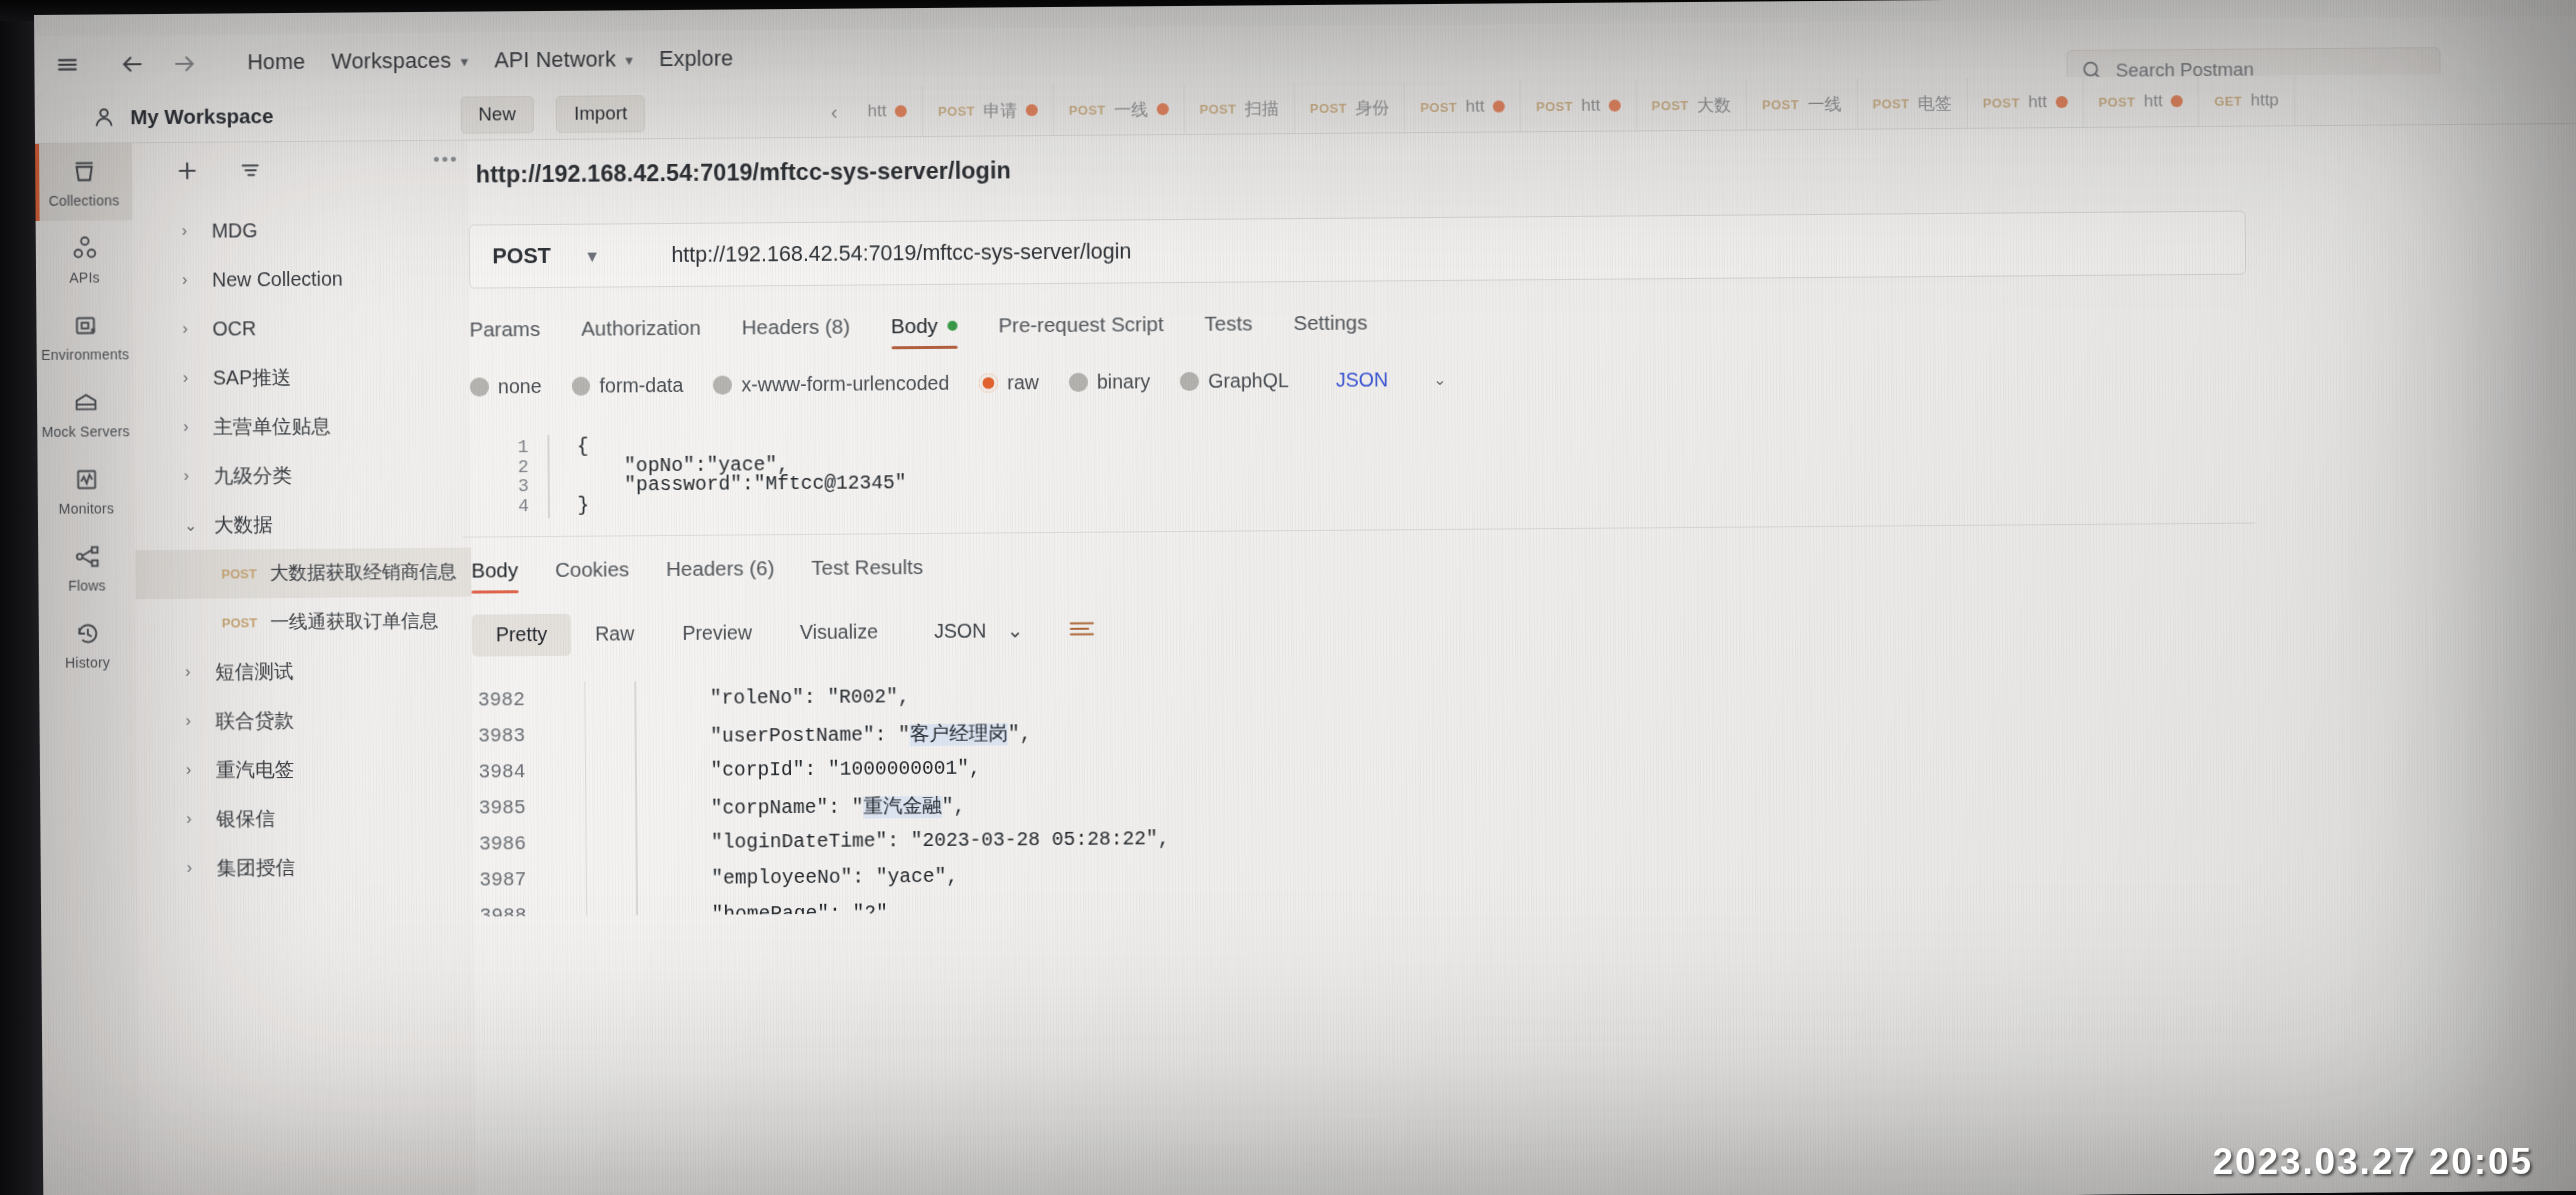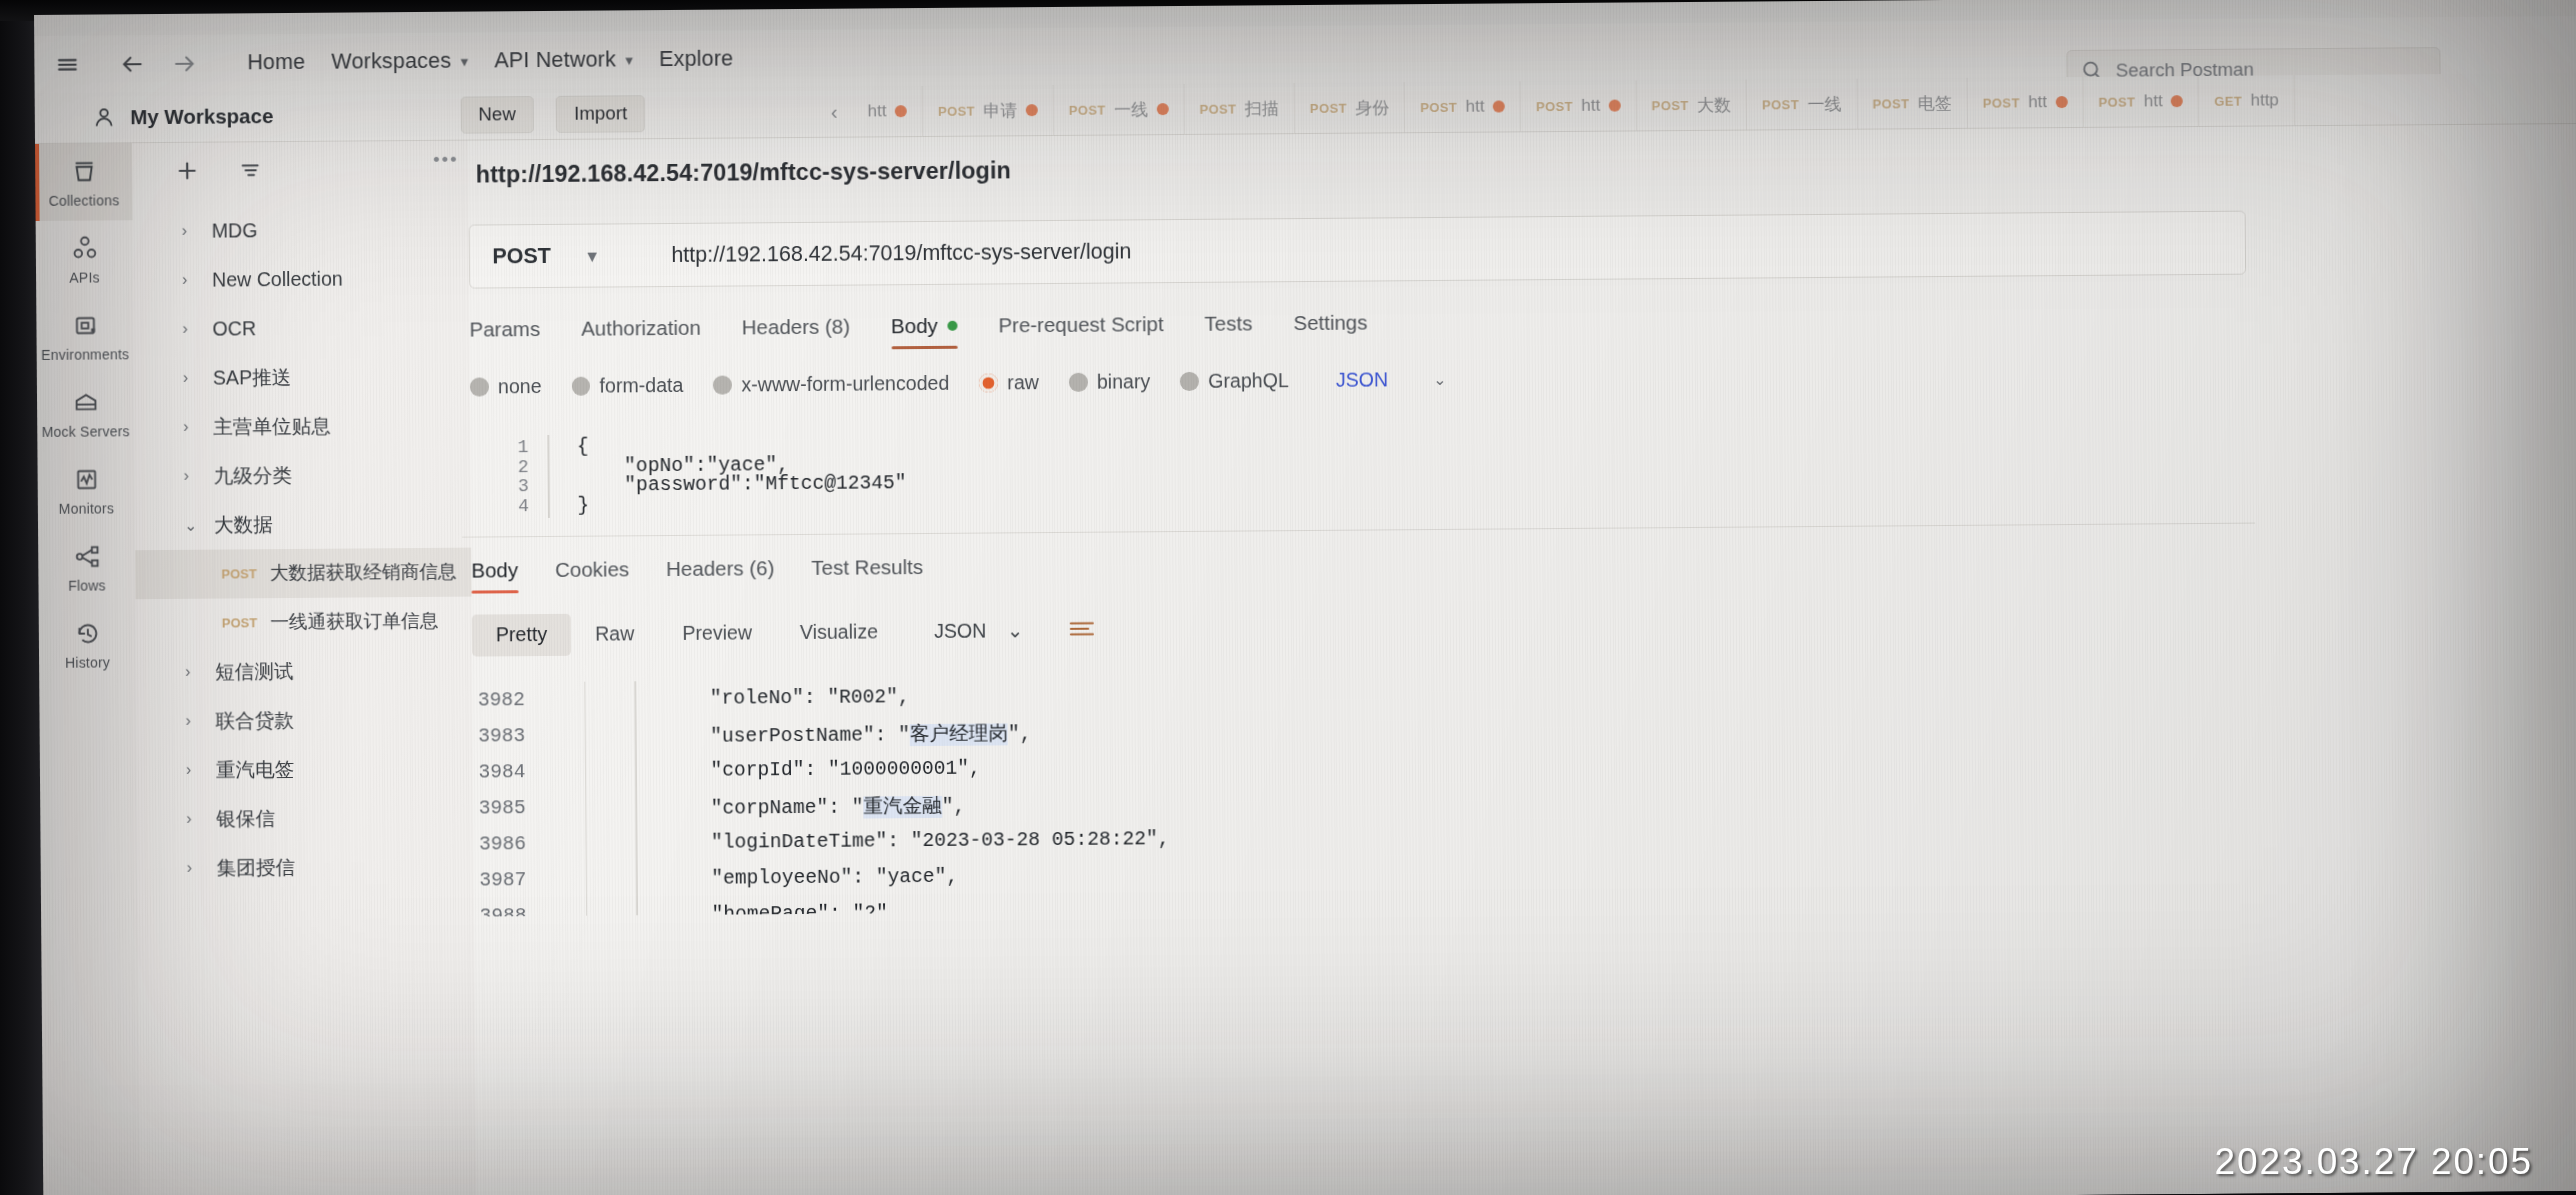--- a/index.html
+++ b/index.html
@@ -114,21 +114,21 @@
   .respbody{position:absolute;left:0px;top:542px;width:1775px;height:234px;overflow:hidden;}
   .rline{display:flex;align-items:center;height:36px;}
   .rgutter{width:80px;text-align:left;padding-left:5.6px;font-size:19.6px;color:#6d7177;font-family:"Liberation Mono",monospace;}
   .fold1{width:1.9px;height:37px;background:#dcdad6;margin-left:26px;}
   .fold2{width:1.9px;height:37px;background:#dcdad6;margin-left:49px;}
   .rcode{font-size:19.6px;color:#24282d;font-family:"Liberation Mono",monospace;white-space:pre;margin-left:73px;}
   .cjk{background:#dfe7f5;}
 
   
   #stamp{position:absolute;right:43px;bottom:13px;z-index:70;font-family:"Liberation Sans",sans-serif;
-    font-size:37px;letter-spacing:1.9px;color:#fff;text-shadow:1.9px 1.9px 2.8px rgba(0,0,0,.55);font-weight:400;}
+    font-size:37px;letter-spacing:1.9px;color:#fff;text-shadow:1.9px 1.9px 2.8px rgba(0,0,0,.55);font-weight:700;}
 </style>
 </head>
 <body>
 
 <div id="photo">
   <div id="bezel-left"></div>
   <div id="bezel-top"></div>
 
   <div id="screen">
 

